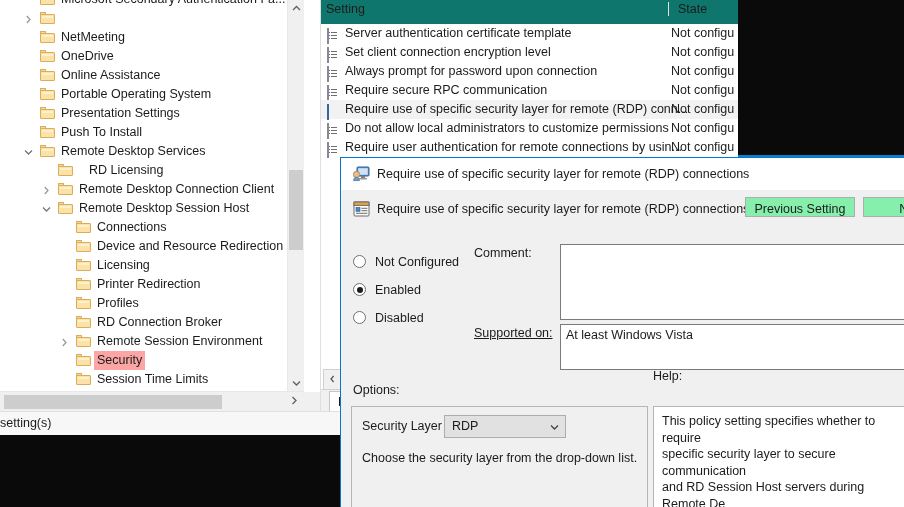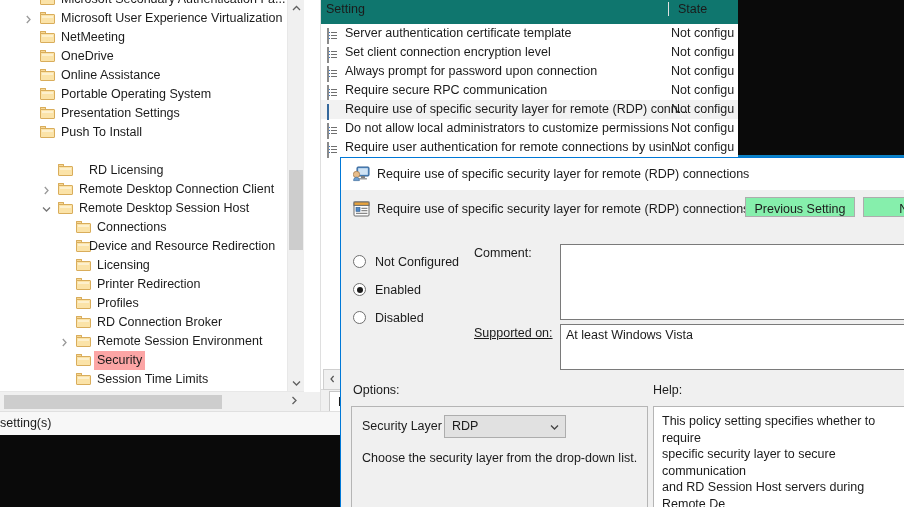--- a/index.html
+++ b/index.html
@@ -108,21 +108,20 @@
         <div class="tree-scroll" id="tree-scroll">
             <div class="tnode" style="position: absolute; left: 0px; top: -10px; width: 304px;">
               <span class="fi" style="left: 40px;"><span class="folder"><span class="bdy"></span></span></span>
               <span class="lbl" style="left: 61px;">Microsoft Secondary Authentication Fa...</span>
             </div>
             <div class="tnode" style="position: absolute; left: 0px; top: 9px; width: 304px;">
               <span class="exp" style="left: 20px;"><svg width="7" height="9" viewBox="0 0 7 9">
                   <path d="M1.8 1 L5 4.5 L1.8 8" stroke="#9a9a9a" stroke-width="1.3" fill="none"></path>
                 </svg></span>
               <span class="fi" style="left: 40px;"><span class="folder"><span class="tab"></span><span class="bdy"></span></span></span>
-              <span class="lbl" style="left: 61px;">Microsoft User Experience Virtualization</span>
             </div>
             <div class="tnode" style="position: absolute; left: 0px; top: 28px; width: 304px;">
               <span class="fi" style="left: 40px;"><span class="folder"><span class="tab"></span><span class="bdy"></span></span></span>
               <span class="lbl" style="left: 61px;">NetMeeting</span>
             </div>
             <div class="tnode" style="position: absolute; left: 0px; top: 47px; width: 304px;">
               <span class="fi" style="left: 40px;"><span class="folder"><span class="tab"></span><span class="bdy"></span></span></span>
               <span class="lbl" style="left: 61px;">OneDrive</span>
             </div>
             <div class="tnode" style="position: absolute; left: 0px; top: 66px; width: 284px;">
@@ -133,20 +132,27 @@
               <span class="fi" style="left: 40px;"><span class="folder"><span class="tab"></span><span class="bdy"></span></span></span>
               <span class="lbl" style="left: 61px;">Portable Operating System</span>
             </div>
             <div class="tnode" style="position: absolute; left: 0px; top: 104px; width: 304px;">
               <span class="fi" style="left: 40px;"><span class="folder"><span class="tab"></span><span class="bdy"></span></span></span>
               <span class="lbl" style="left: 61px;">Presentation Settings</span>
             </div>
             <div class="tnode" style="position: absolute; left: 0px; top: 123px; width: 304px;">
               <span class="fi" style="left: 40px;"><span class="folder"><span class="tab"></span><span class="bdy"></span></span></span>
               <span class="lbl" style="left: 61px;">Push To Install</span>
+            </div>
+            <div class="tnode" style="position: absolute; left: 0px; top: 142px; width: 304px;">
+              <span class="exp" style="left: 20px;"><svg width="9" height="7" viewBox="0 0 9 7">
+                  <path d="M1 1.5 L4.5 5 L8 1.5" stroke="#767676" stroke-width="1.3" fill="none"></path>
+                </svg></span>
+              <span class="fi" style="left: 40px;"><span class="folder"><span class="tab"></span><span class="bdy"></span></span></span>
+              <span class="lbl" style="left: 61px;">Remote Desktop Services</span>
             </div>
             <div class="tnode" style="position: absolute; left: 0px; top: 161px; width: 304px;">
               <span class="fi" style="left: 58px;"><span class="folder"><span class="tab"></span><span class="bdy"></span></span></span>
               <span class="lbl" style="left: 89px;">RD Licensing</span>
             </div>
             <div class="tnode" style="position: absolute; left: 0px; top: 180px; width: 304px;">
               <span class="exp" style="left: 38px;"><svg width="7" height="9" viewBox="0 0 7 9">
                   <path d="M1.8 1 L5 4.5 L1.8 8" stroke="#9a9a9a" stroke-width="1.3" fill="none"></path>
                 </svg></span>
               <span class="fi" style="left: 58px;"><span class="folder"><span class="tab"></span><span class="bdy"></span></span></span>
@@ -158,21 +164,21 @@
                 </svg></span>
               <span class="fi" style="left: 58px;"><span class="folder"><span class="tab"></span><span class="bdy"></span></span></span>
               <span class="lbl" style="left: 79px;">Remote Desktop Session Host</span>
             </div>
             <div class="tnode" style="position: absolute; left: 0px; top: 218px; width: 304px;">
               <span class="fi" style="left: 76px;"><span class="folder"><span class="tab"></span><span class="bdy"></span></span></span>
               <span class="lbl" style="left: 97px;">Connections</span>
             </div>
             <div class="tnode" style="position: absolute; left: 0px; top: 237px; width: 304px;">
               <span class="fi" style="left: 76px;"><span class="folder"><span class="tab"></span><span class="bdy"></span></span></span>
-              <span class="lbl" style="left: 89px;">Device and Resource Redirection</span>
+              <span class="lbl" style="left: 97px;">Device and Resource Redirection</span>
             </div>
             <div class="tnode" style="position: absolute; left: 0px; top: 256px; width: 304px;">
               <span class="fi" style="left: 76px;"><span class="folder"><span class="tab"></span><span class="bdy"></span></span></span>
               <span class="lbl" style="left: 97px;">Licensing</span>
             </div>
             <div class="tnode" style="position: absolute; left: 0px; top: 275px; width: 304px;">
               <span class="fi" style="left: 76px;"><span class="folder"><span class="tab"></span><span class="bdy"></span></span></span>
               <span class="lbl" style="left: 97px;">Printer Redirection</span>
             </div>
             <div class="tnode" style="position: absolute; left: 0px; top: 294px; width: 304px; padding-left: 32px;">
@@ -339,21 +345,21 @@
       </div>
     </div>
 
     <div class="fldlabel" style="left:133px;top:88px;">Comment:</div>
     <div class="fld" style="left:219px;top:86px;width:345px;height:76px;"></div>
 
     <div class="fldlabel" style="left:133px;top:168px;text-decoration:underline;">Supported on:</div>
     <div class="fld" style="left:219px;top:166px;width:345px;height:46px;">At least Windows Vista</div>
 
     <div class="fldlabel" style="left:12px;top:225px;">Options:</div>
-    <div class="fldlabel" style="left:312px;top:225px;">Help:</div>
+    <div class="fldlabel" style="left:312px;top:211px;">Help:</div>
 
     <div class="grp" style="left:10px;top:248px;width:297px;height:110px;">
       <div class="fldlabel" style="left:10px;top:12px;">Security Layer</div>
       <div class="combo" style="left:92px;top:8px;width:122px;">
         <span class="cv">RDP</span>
         <span class="cb">
           <svg width="9" height="6" viewBox="0 0 9 6">
               <path d="M1 1.5 L4.5 5 L8 1.5" stroke="#444" stroke-width="1.3" fill="none"></path>
             </svg>
         </span>

